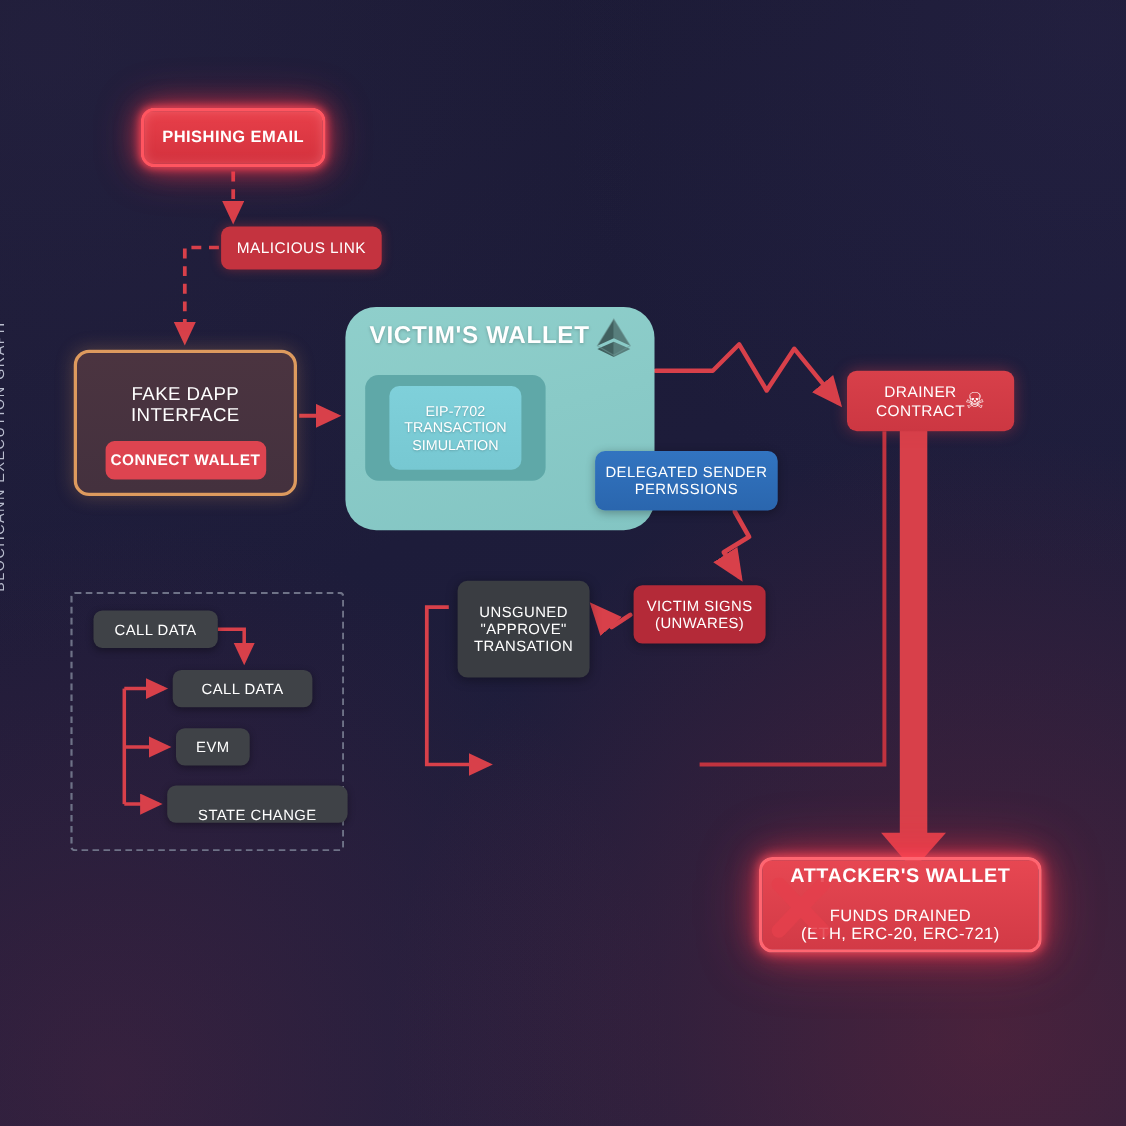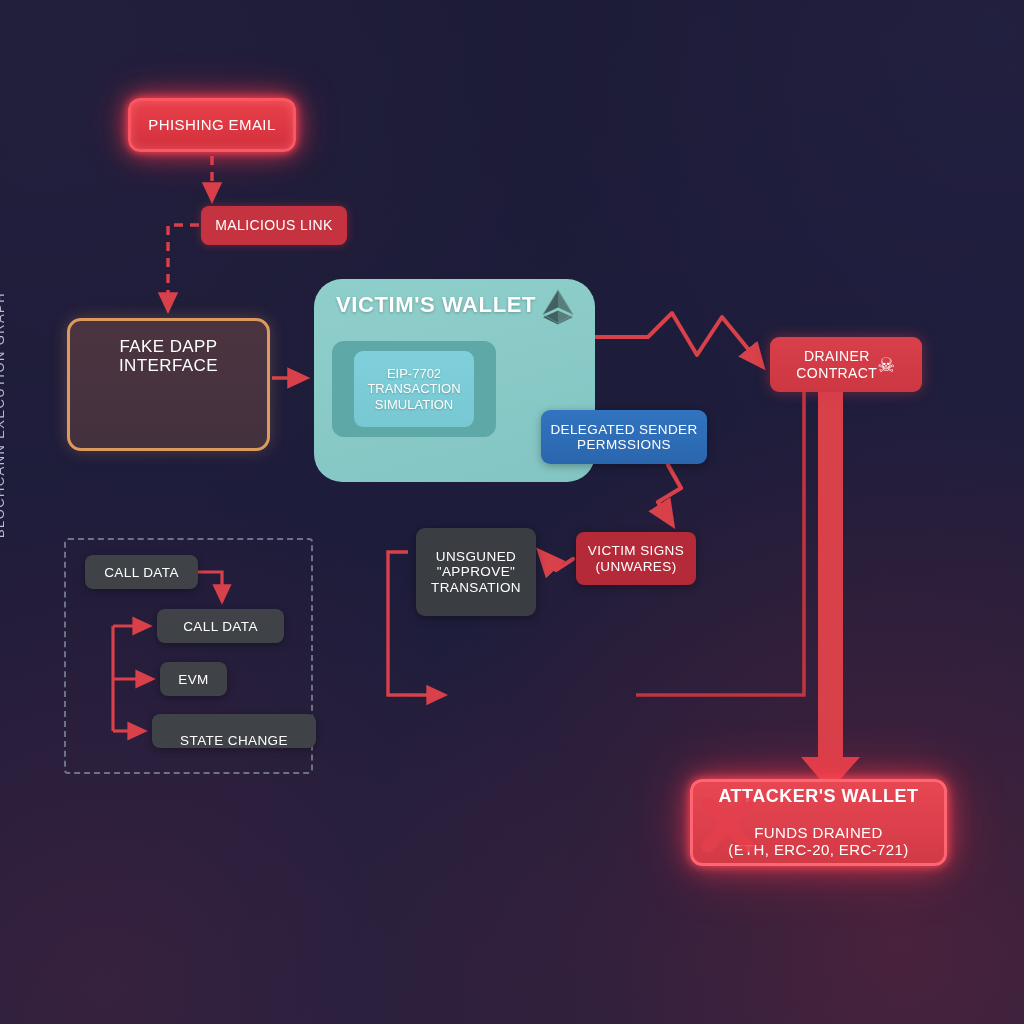--- a/index.html
+++ b/index.html
@@ -16,32 +16,32 @@
 
   svg.layer{position:absolute;left:0;top:0;width:1024px;height:1024px;pointer-events:none;}
 
   .node{position:absolute;box-sizing:border-box;display:flex;flex-direction:column;
         align-items:center;justify-content:center;text-align:center;color:#fff;
         letter-spacing:.4px;line-height:1.12;}
 
   
   #phishing-email{left:128px;top:98px;width:168px;height:54px;border-radius:12px;
     background:linear-gradient(180deg,#e8404a 0%,#d3313d 100%);
-    border:3px solid #ff5560;font-size:15px;font-weight:400;
+    border:3px solid #ff5560;font-size:15px;font-weight:700;
     box-shadow:0 0 8px rgba(255,70,85,.95),0 0 22px rgba(255,60,75,.75),
                0 0 42px rgba(255,50,70,.45),inset 0 0 10px rgba(255,150,160,.35);}
 
   #malicious-link{left:201px;top:206px;width:146px;height:39px;border-radius:8px;
     background:#c4333f;font-size:14px;font-weight:500;
     box-shadow:0 0 10px rgba(200,50,60,.45);}
 
   
   #fake-dapp{left:67px;top:318px;width:203px;height:133px;border-radius:14px;
     background:linear-gradient(180deg,#4b3440 0%,#44313e 100%);
-    border:3px solid #dd9a5e;justify-content:flex-start;padding-top:16px;
+    border:3px solid #dd9a5e;justify-content:flex-start;padding-top:28px;
     box-shadow:0 0 16px rgba(220,150,90,.28);}
   #fake-dapp .t{font-size:17px;font-weight:500;}
   #connect-wallet{margin-top:14px;width:146px;height:35px;border-radius:8px;
     background:#dd4450;display:flex;align-items:center;justify-content:center;
     font-size:14px;font-weight:600;color:#fff;}
 
   
   #victims-wallet{left:314px;top:279px;width:281px;height:203px;border-radius:28px;
     background:linear-gradient(165deg,#8fcfcb 0%,#83c5c3 100%);
     align-items:flex-start;justify-content:flex-start;padding:14px 0 0 22px;}
@@ -148,20 +148,23 @@
     <span>PHISHING EMAIL</span>
   </div>
 
   <div class="node" id="malicious-link">
     <span>MALICIOUS LINK</span>
   </div>
 
   <div class="node" id="fake-dapp">
     <span class="t">FAKE DAPP</span>
     <span class="t">INTERFACE</span>
+    <div id="connect-wallet">
+      <span>CONNECT WALLET</span>
+    </div>
   </div>
 
   <div class="node" id="victims-wallet">
     <span id="wallet-title">VICTIM'S WALLET</span>
   </div>
 
   <svg id="eth-logo" viewBox="0 0 40 48">
     <path d="M20,1 L20,18.6 L35,25.4 z" fill="#587e7c"></path>
     <path d="M20,1 L5,25.4 L20,18.6 z" fill="#41605f"></path>
     <path d="M20,21.6 L20,35.5 L35,28.3 z" fill="#587e7c"></path>

